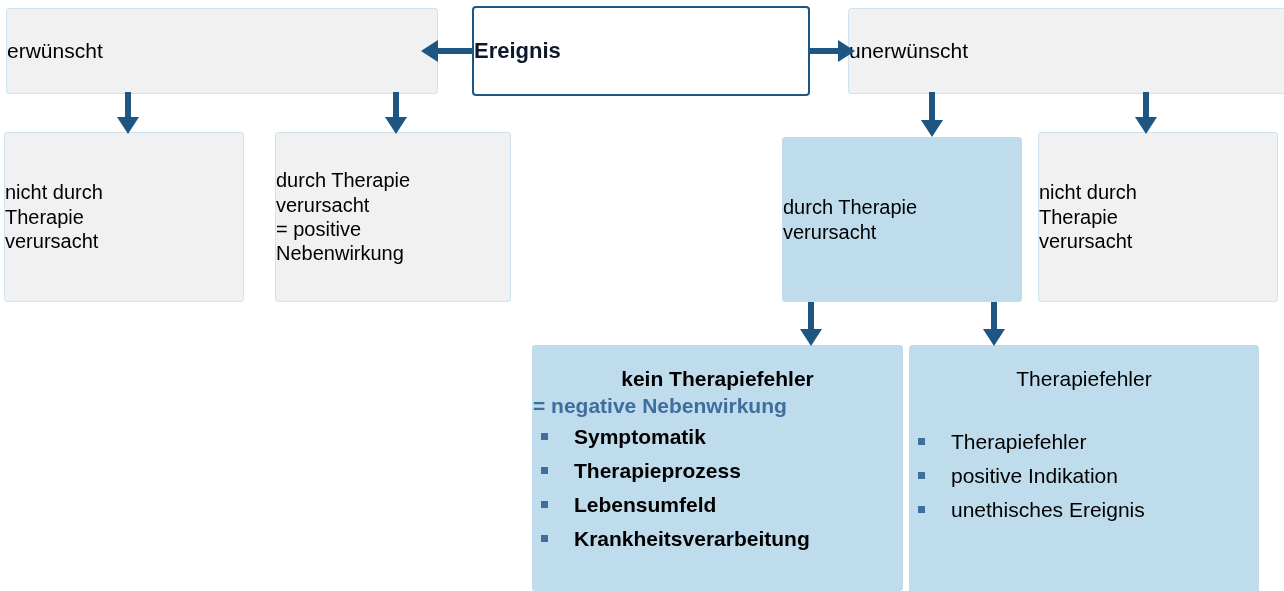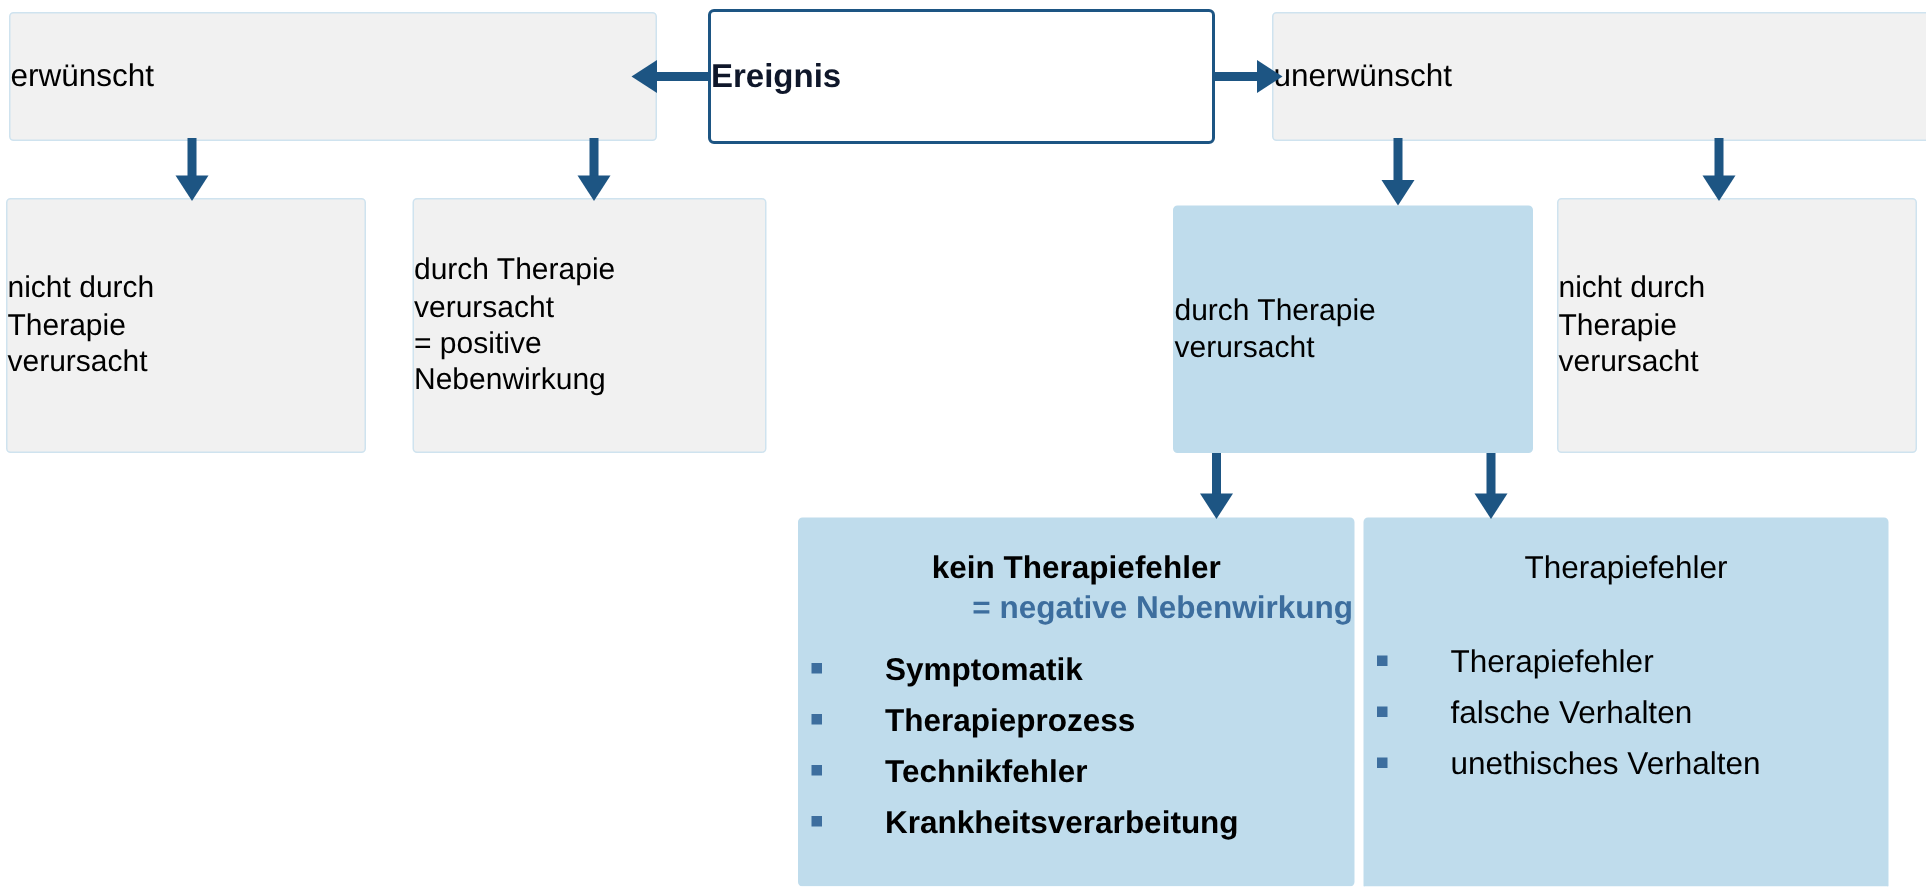--- a/index.html
+++ b/index.html
@@ -73,40 +73,38 @@
     padding-top: 20px;
     align-items: stretch;
   }
   .listbox .heading {
     text-align: center;
     font-size: 21px;
     color: #000000;
     line-height: 1.28;
   }
   .listbox .subheading {
-    text-align: right;
+    text-align: left;
     font-size: 21px;
     color: #3d6e9e;
     line-height: 1.28;
-    margin-bottom: 10px;
   }
   .listbox .spacer { height: 32px; }
   .listbox ul {
     list-style: none;
     margin: 0;
     padding: 0 0 0 8px;
   }
   .listbox li {
     display: flex;
     align-items: baseline;
     font-size: 21px;
     color: #000000;
     line-height: 1.62;
     white-space: nowrap;
-    gap: 16px;
   }
   .listbox li .bullet {
     display: inline-block;
     width: 7px;
     height: 7px;
     background: #3d6e9e;
     flex: 0 0 auto;
     margin-right: 26px;
     position: relative;
     top: -4px;
@@ -189,44 +187,44 @@
       <li>
           <span class="bullet"></span>
           <span>Symptomatik</span>
         </li>
       <li>
           <span class="bullet"></span>
           <span>Therapieprozess</span>
         </li>
       <li>
           <span class="bullet"></span>
-          <span>Technikfehler</span>
+          <span>Lebensumfeld</span>
         </li>
       <li>
           <span class="bullet"></span>
           <span>Krankheitsverarbeitung</span>
         </li>
     </ul>
   </div>
 
   <div class="node blue listbox" id="node-therapiefehler">
     <div class="heading">Therapiefehler</div>
     <div class="spacer"></div>
     <ul>
       <li>
           <span class="bullet"></span>
           <span>Therapiefehler</span>
         </li>
       <li>
           <span class="bullet"></span>
-          <span>falsche Verhalten</span>
-        </li>
-      <li>
-          <span class="bullet"></span>
-          <span>unethisches Verhalten</span>
+          <span>positive Indikation</span>
+        </li>
+      <li>
+          <span class="bullet"></span>
+          <span>unethisches Ereignis</span>
         </li>
     </ul>
   </div>
 
   <div class="arrow left" style="left:421px; top:40px; width:52px; height:22px;">
     <div class="shaft" style="width:38px;"></div>
     <div class="head"></div>
   </div>
 
   <div class="arrow right" style="left:809px; top:40px; width:46px; height:22px;">

